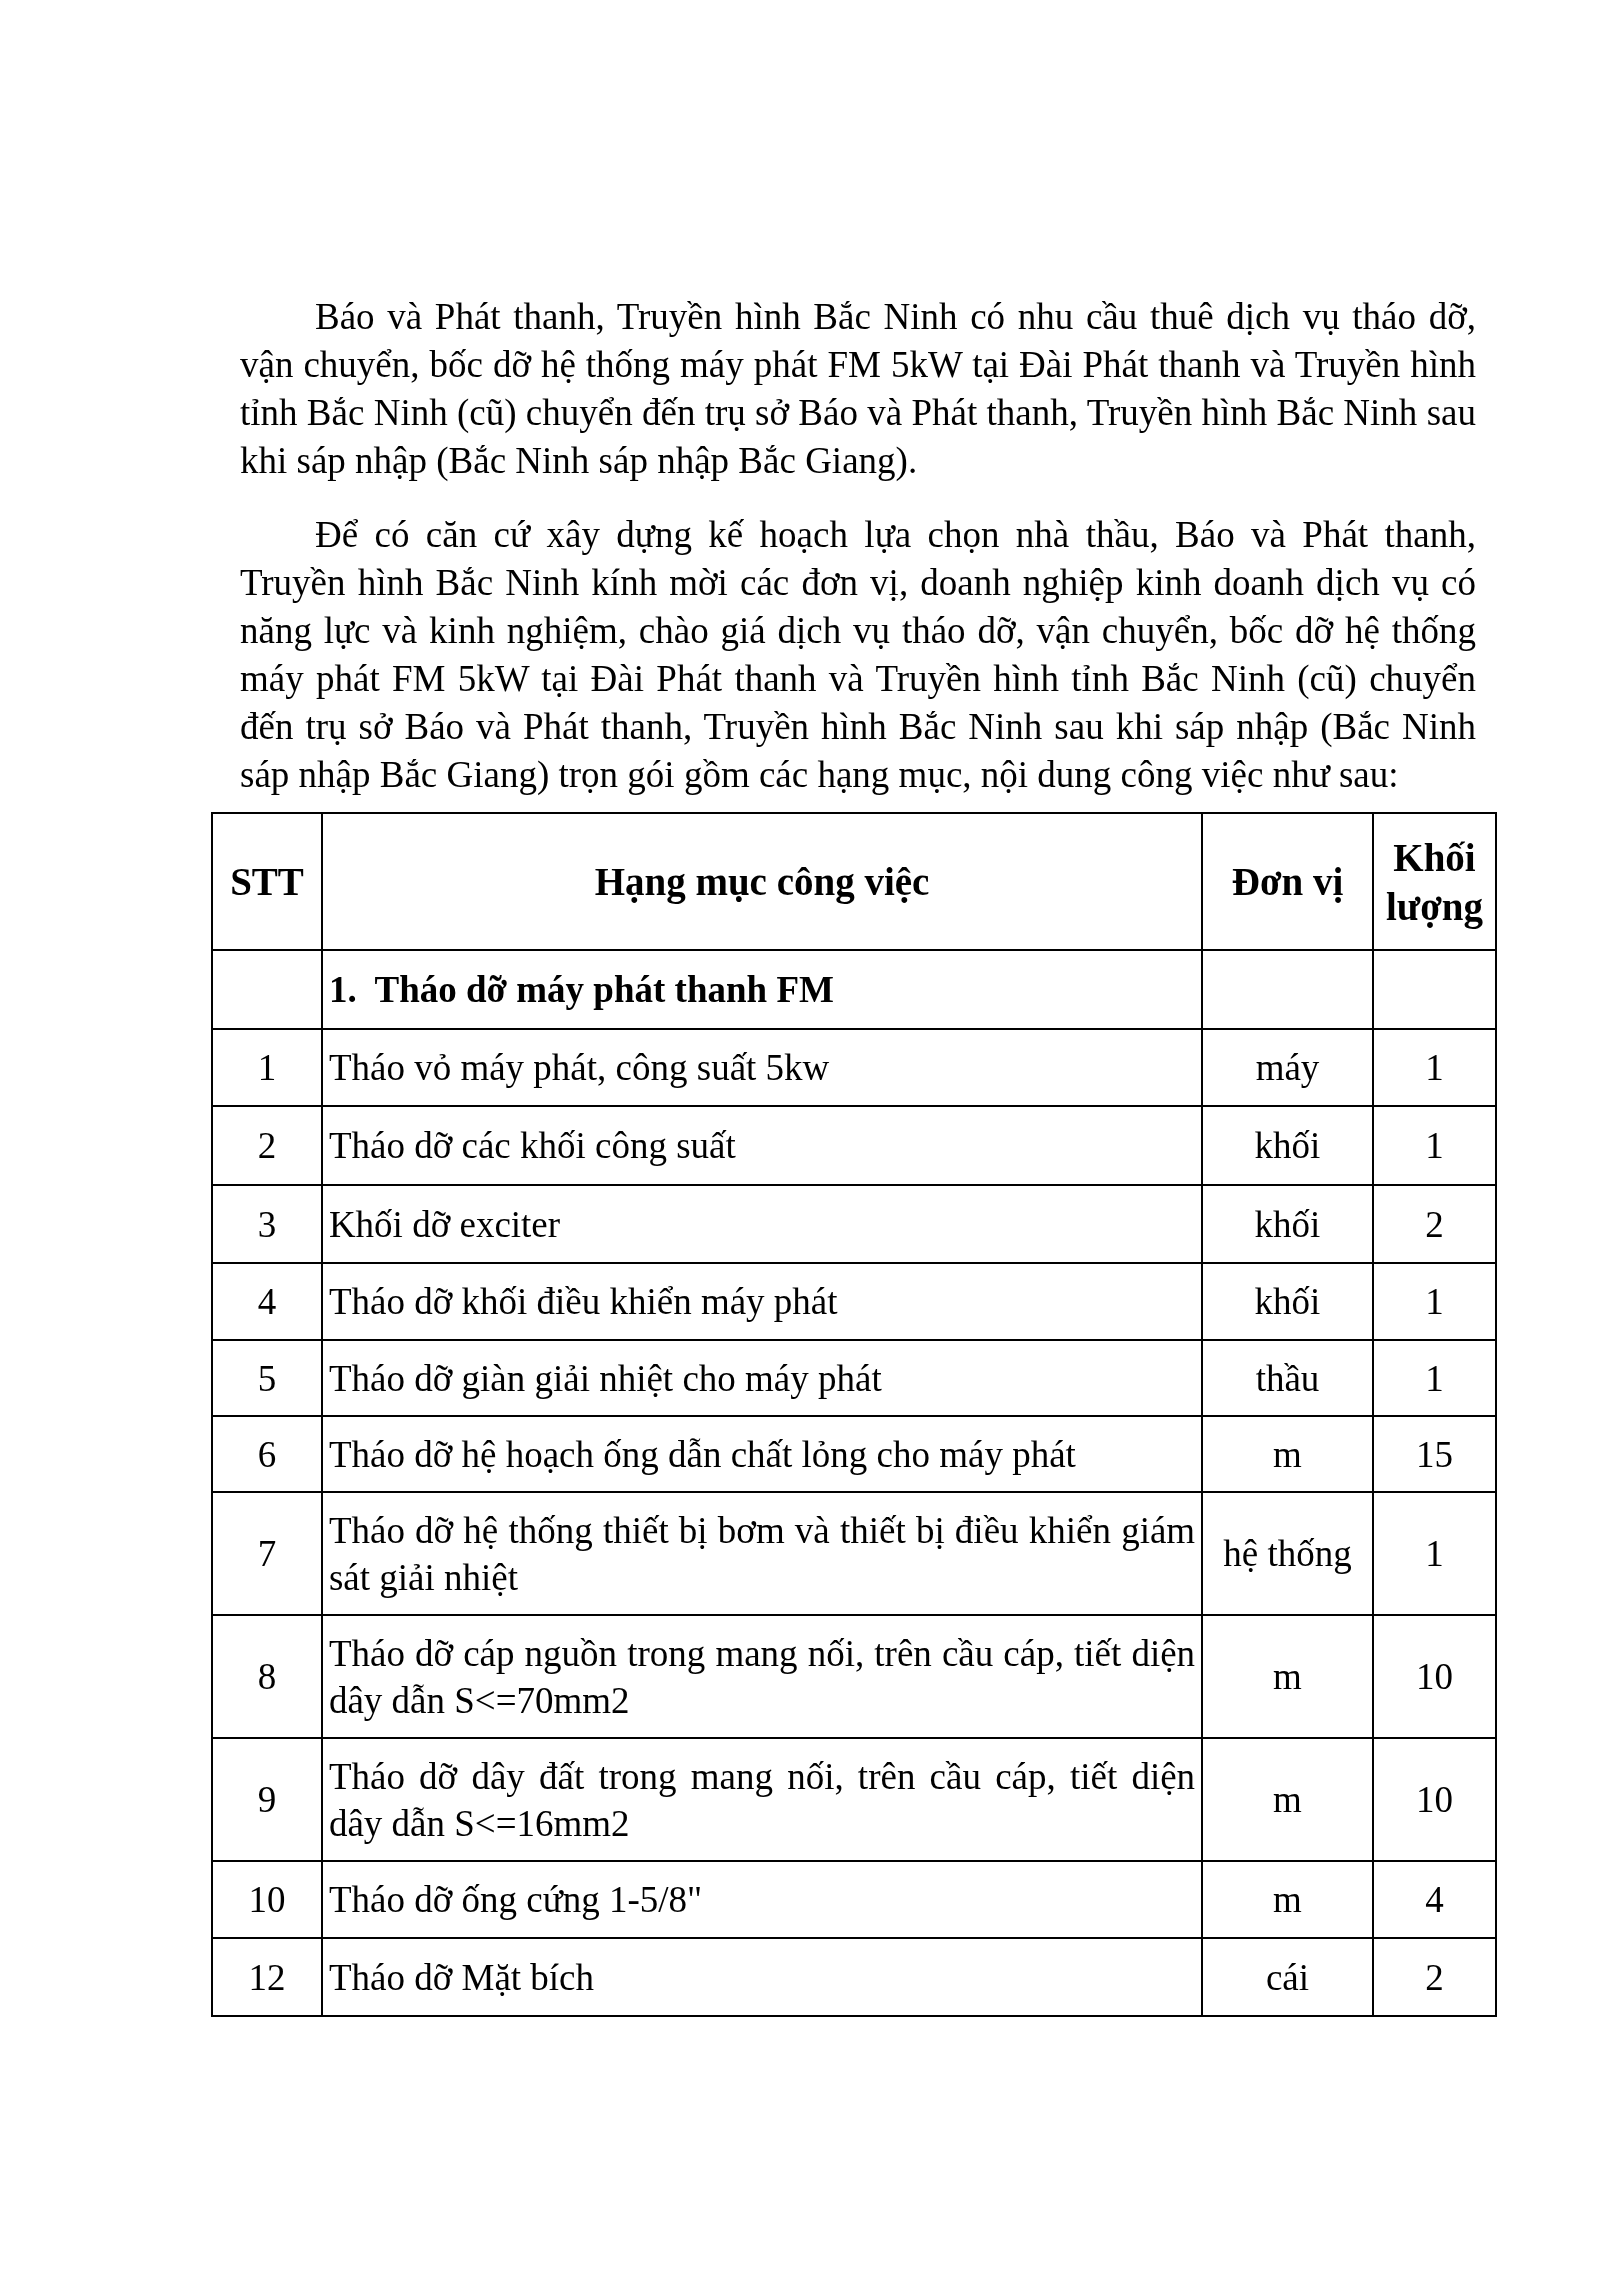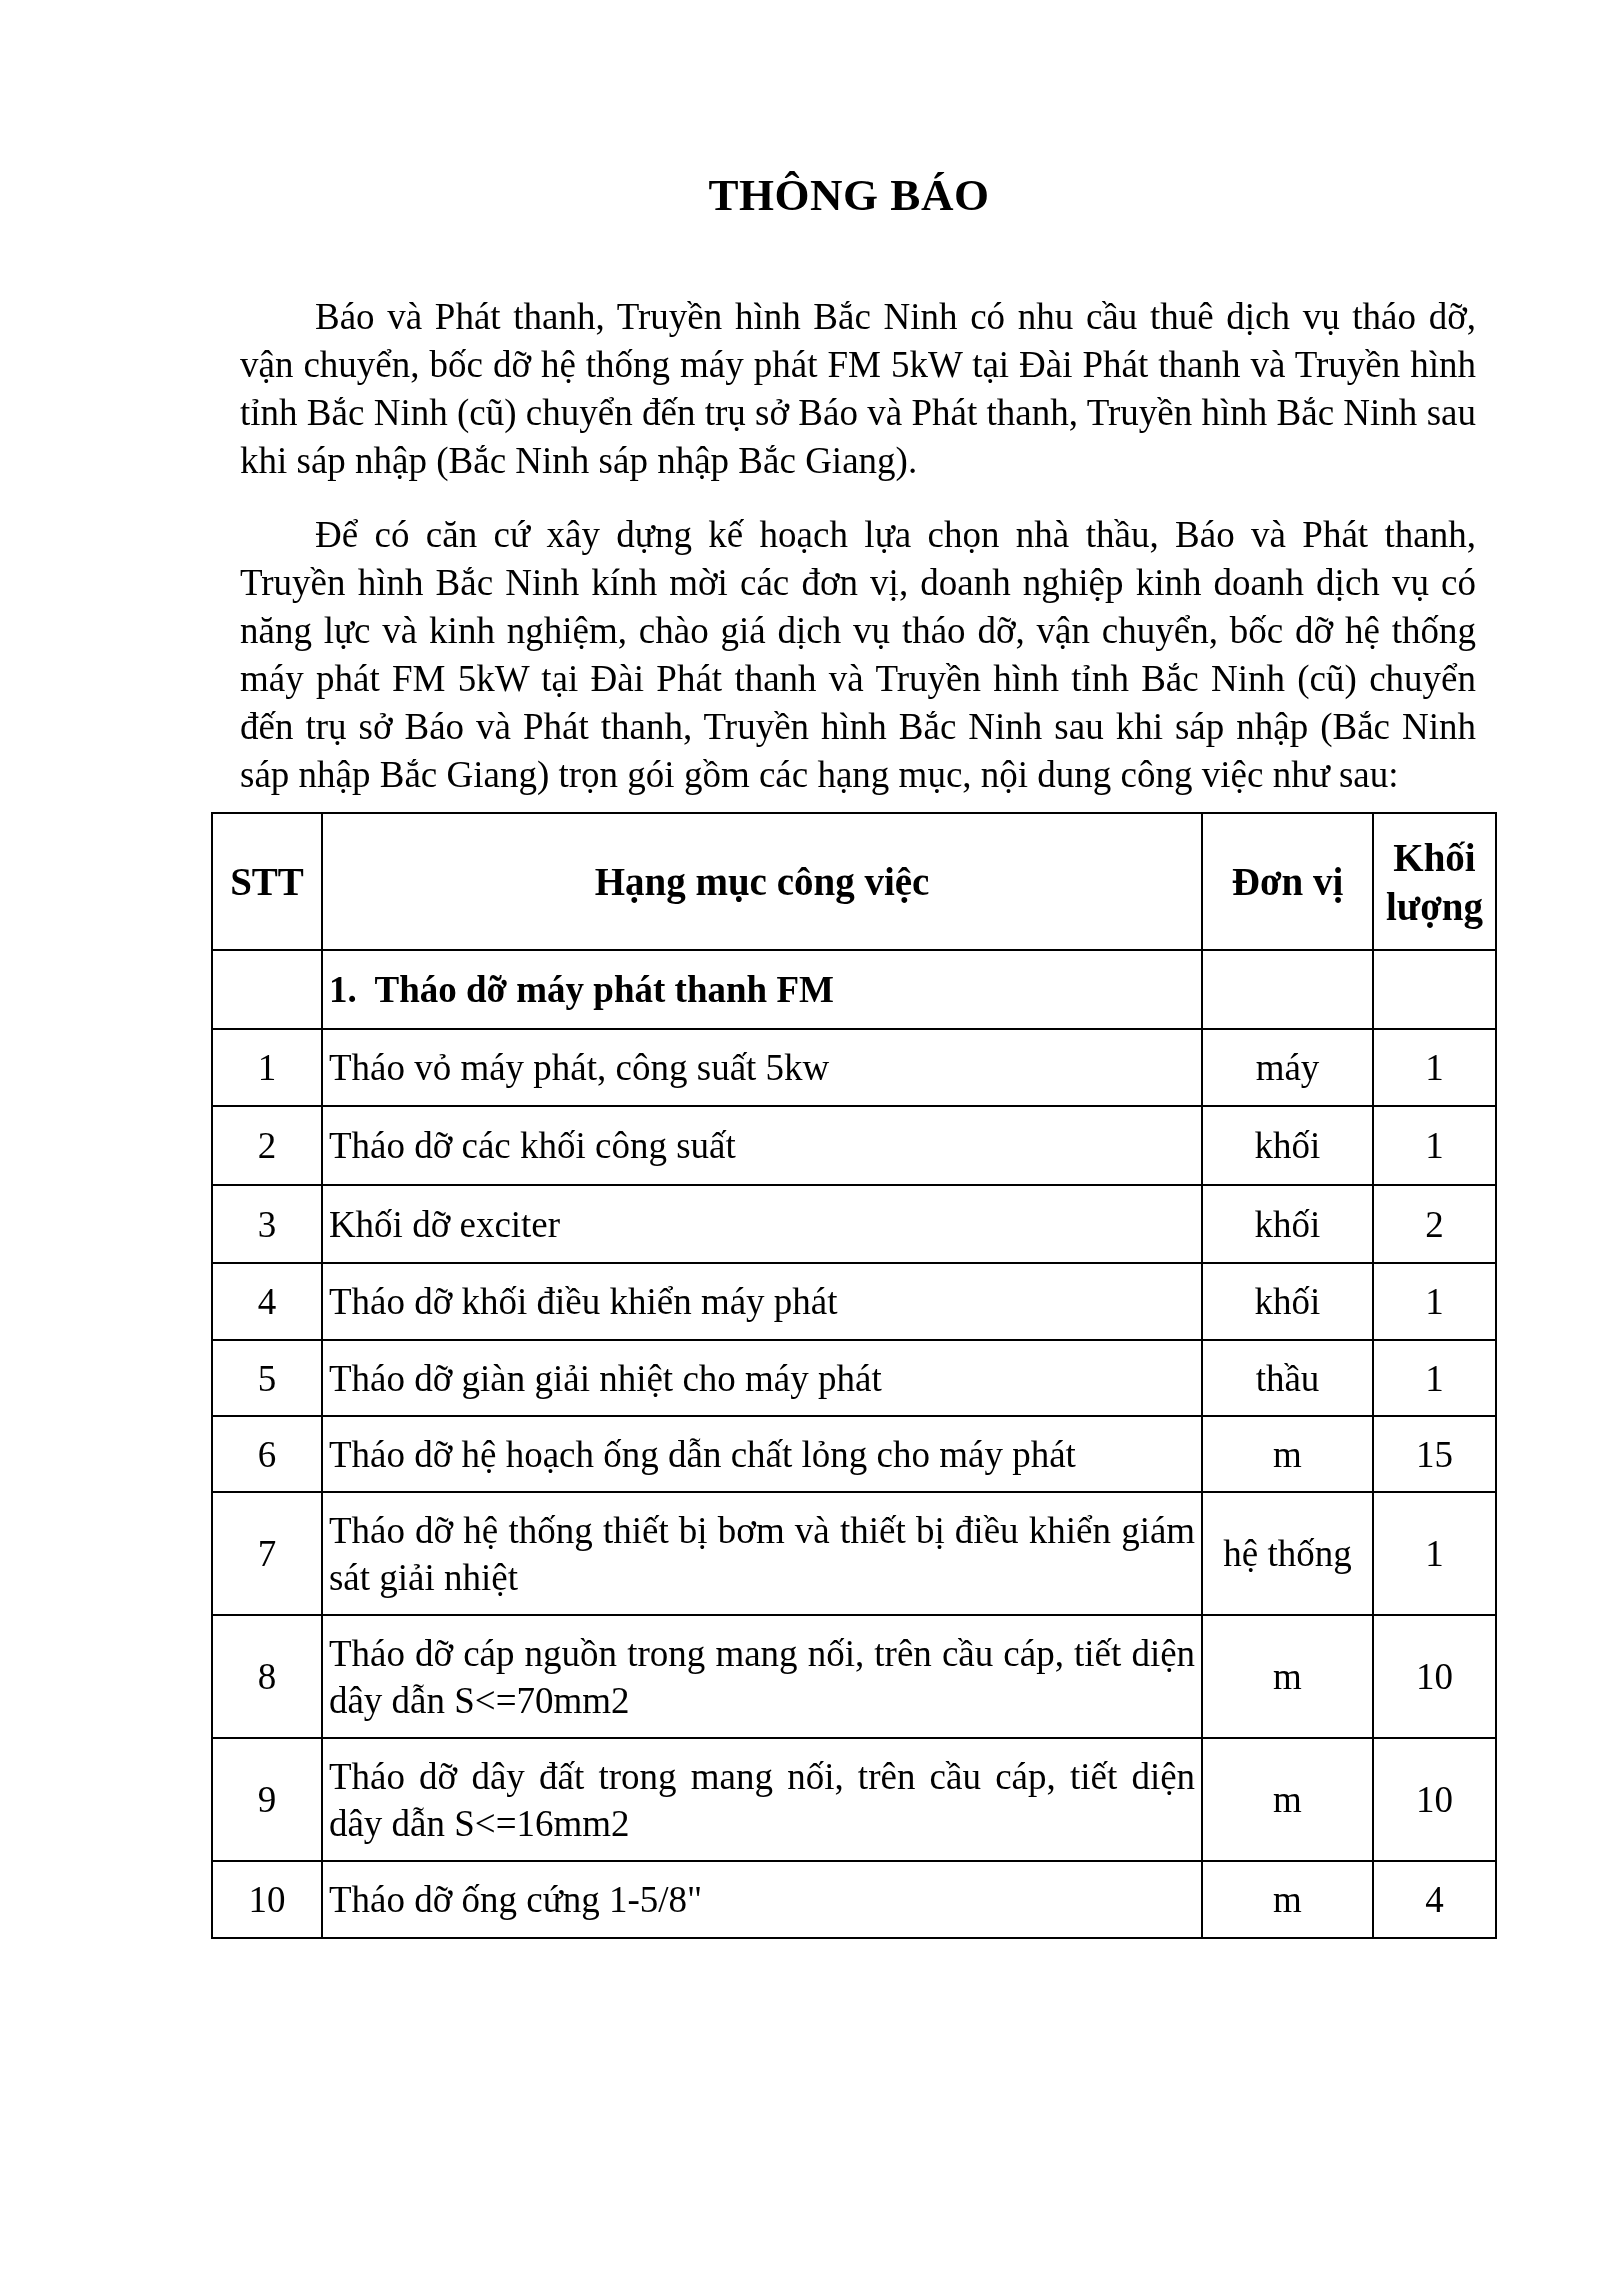--- a/index.html
+++ b/index.html
@@ -82,21 +82,20 @@
   td.item-cell {
     text-align: justify;
     padding: 0 15.7px 0 13.7px;
   }
 </style>
 </head>
 <body>
 
 <div class="page">
 
-  <h1 class="doc-title">THÔNG BÁO</h1>
 
   <div class="content">
     <p>Báo và Phát thanh, Truyền hình Bắc Ninh có nhu cầu thuê dịch vụ tháo dỡ, vận chuyển, bốc dỡ hệ thống máy phát FM 5kW tại Đài Phát thanh và Truyền hình tỉnh Bắc Ninh (cũ) chuyển đến trụ sở Báo và Phát thanh, Truyền hình Bắc Ninh sau khi sáp nhập (Bắc Ninh sáp nhập Bắc Giang).</p>
     <p>Để có căn cứ xây dựng kế hoạch lựa chọn nhà thầu, Báo và Phát thanh, Truyền hình Bắc Ninh kính mời các đơn vị, doanh nghiệp kinh doanh dịch vụ có năng lực và kinh nghiệm, chào giá dịch vụ tháo dỡ, vận chuyển, bốc dỡ hệ thống máy phát FM 5kW tại Đài Phát thanh và Truyền hình tỉnh Bắc Ninh (cũ) chuyển đến trụ sở Báo và Phát thanh, Truyền hình Bắc Ninh sau khi sáp nhập (Bắc Ninh sáp nhập Bắc Giang) trọn gói gồm các hạng mục, nội dung công việc như sau:</p>
   </div>
 
   <table class="work-table">
     <colgroup>
       <col style="width:110px">
       <col style="width:880px">
@@ -172,17 +171,23 @@
           <td class="item-cell">Tháo dỡ dây đất trong mang nối, trên cầu cáp, tiết diện dây dẫn S&lt;=16mm2</td>
           <td class="unit-cell">m</td>
           <td class="qty-cell">10</td>
         </tr>
         <tr style="height: 77px;">
           <td class="stt-cell">10</td>
           <td class="item-cell">Tháo dỡ ống cứng 1-5/8"</td>
           <td class="unit-cell">m</td>
           <td class="qty-cell">4</td>
         </tr>
+        <tr style="height: 78px;">
+          <td class="stt-cell">12</td>
+          <td class="item-cell">Tháo dỡ Mặt bích</td>
+          <td class="unit-cell">cái</td>
+          <td class="qty-cell">2</td>
+        </tr>
       </tbody>
   </table>
 
 </div>
 
 
 </body></html>

